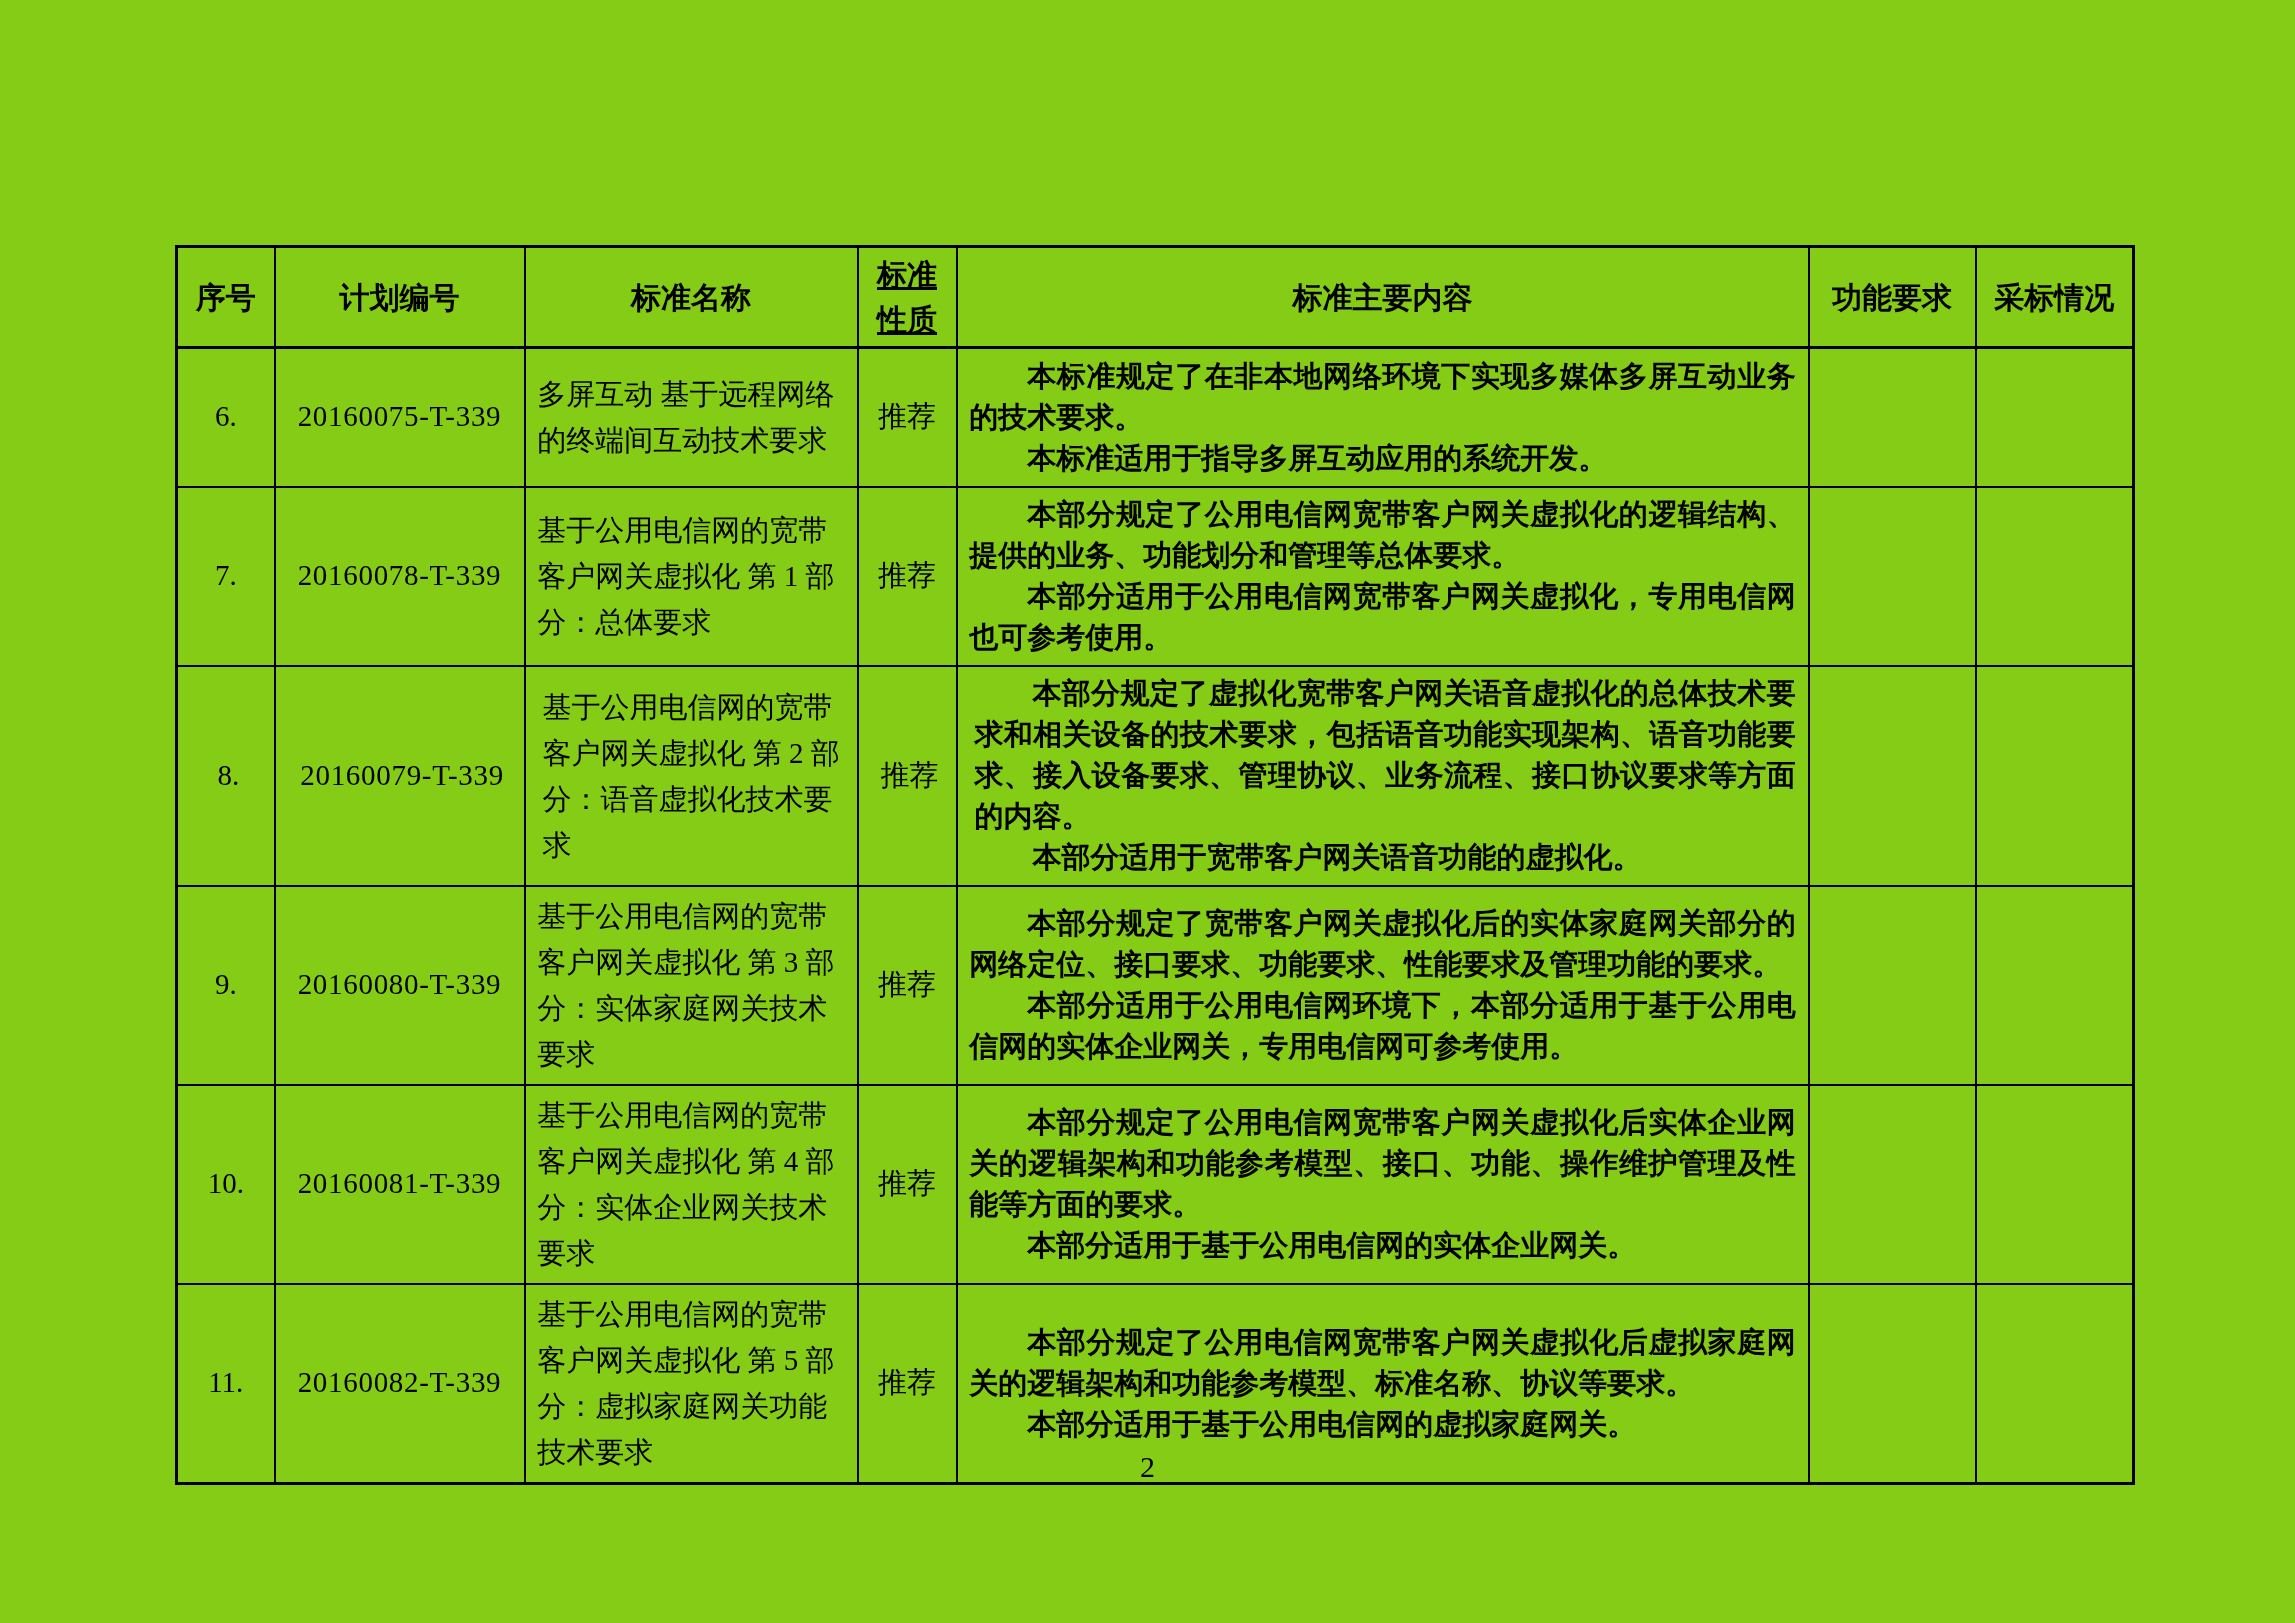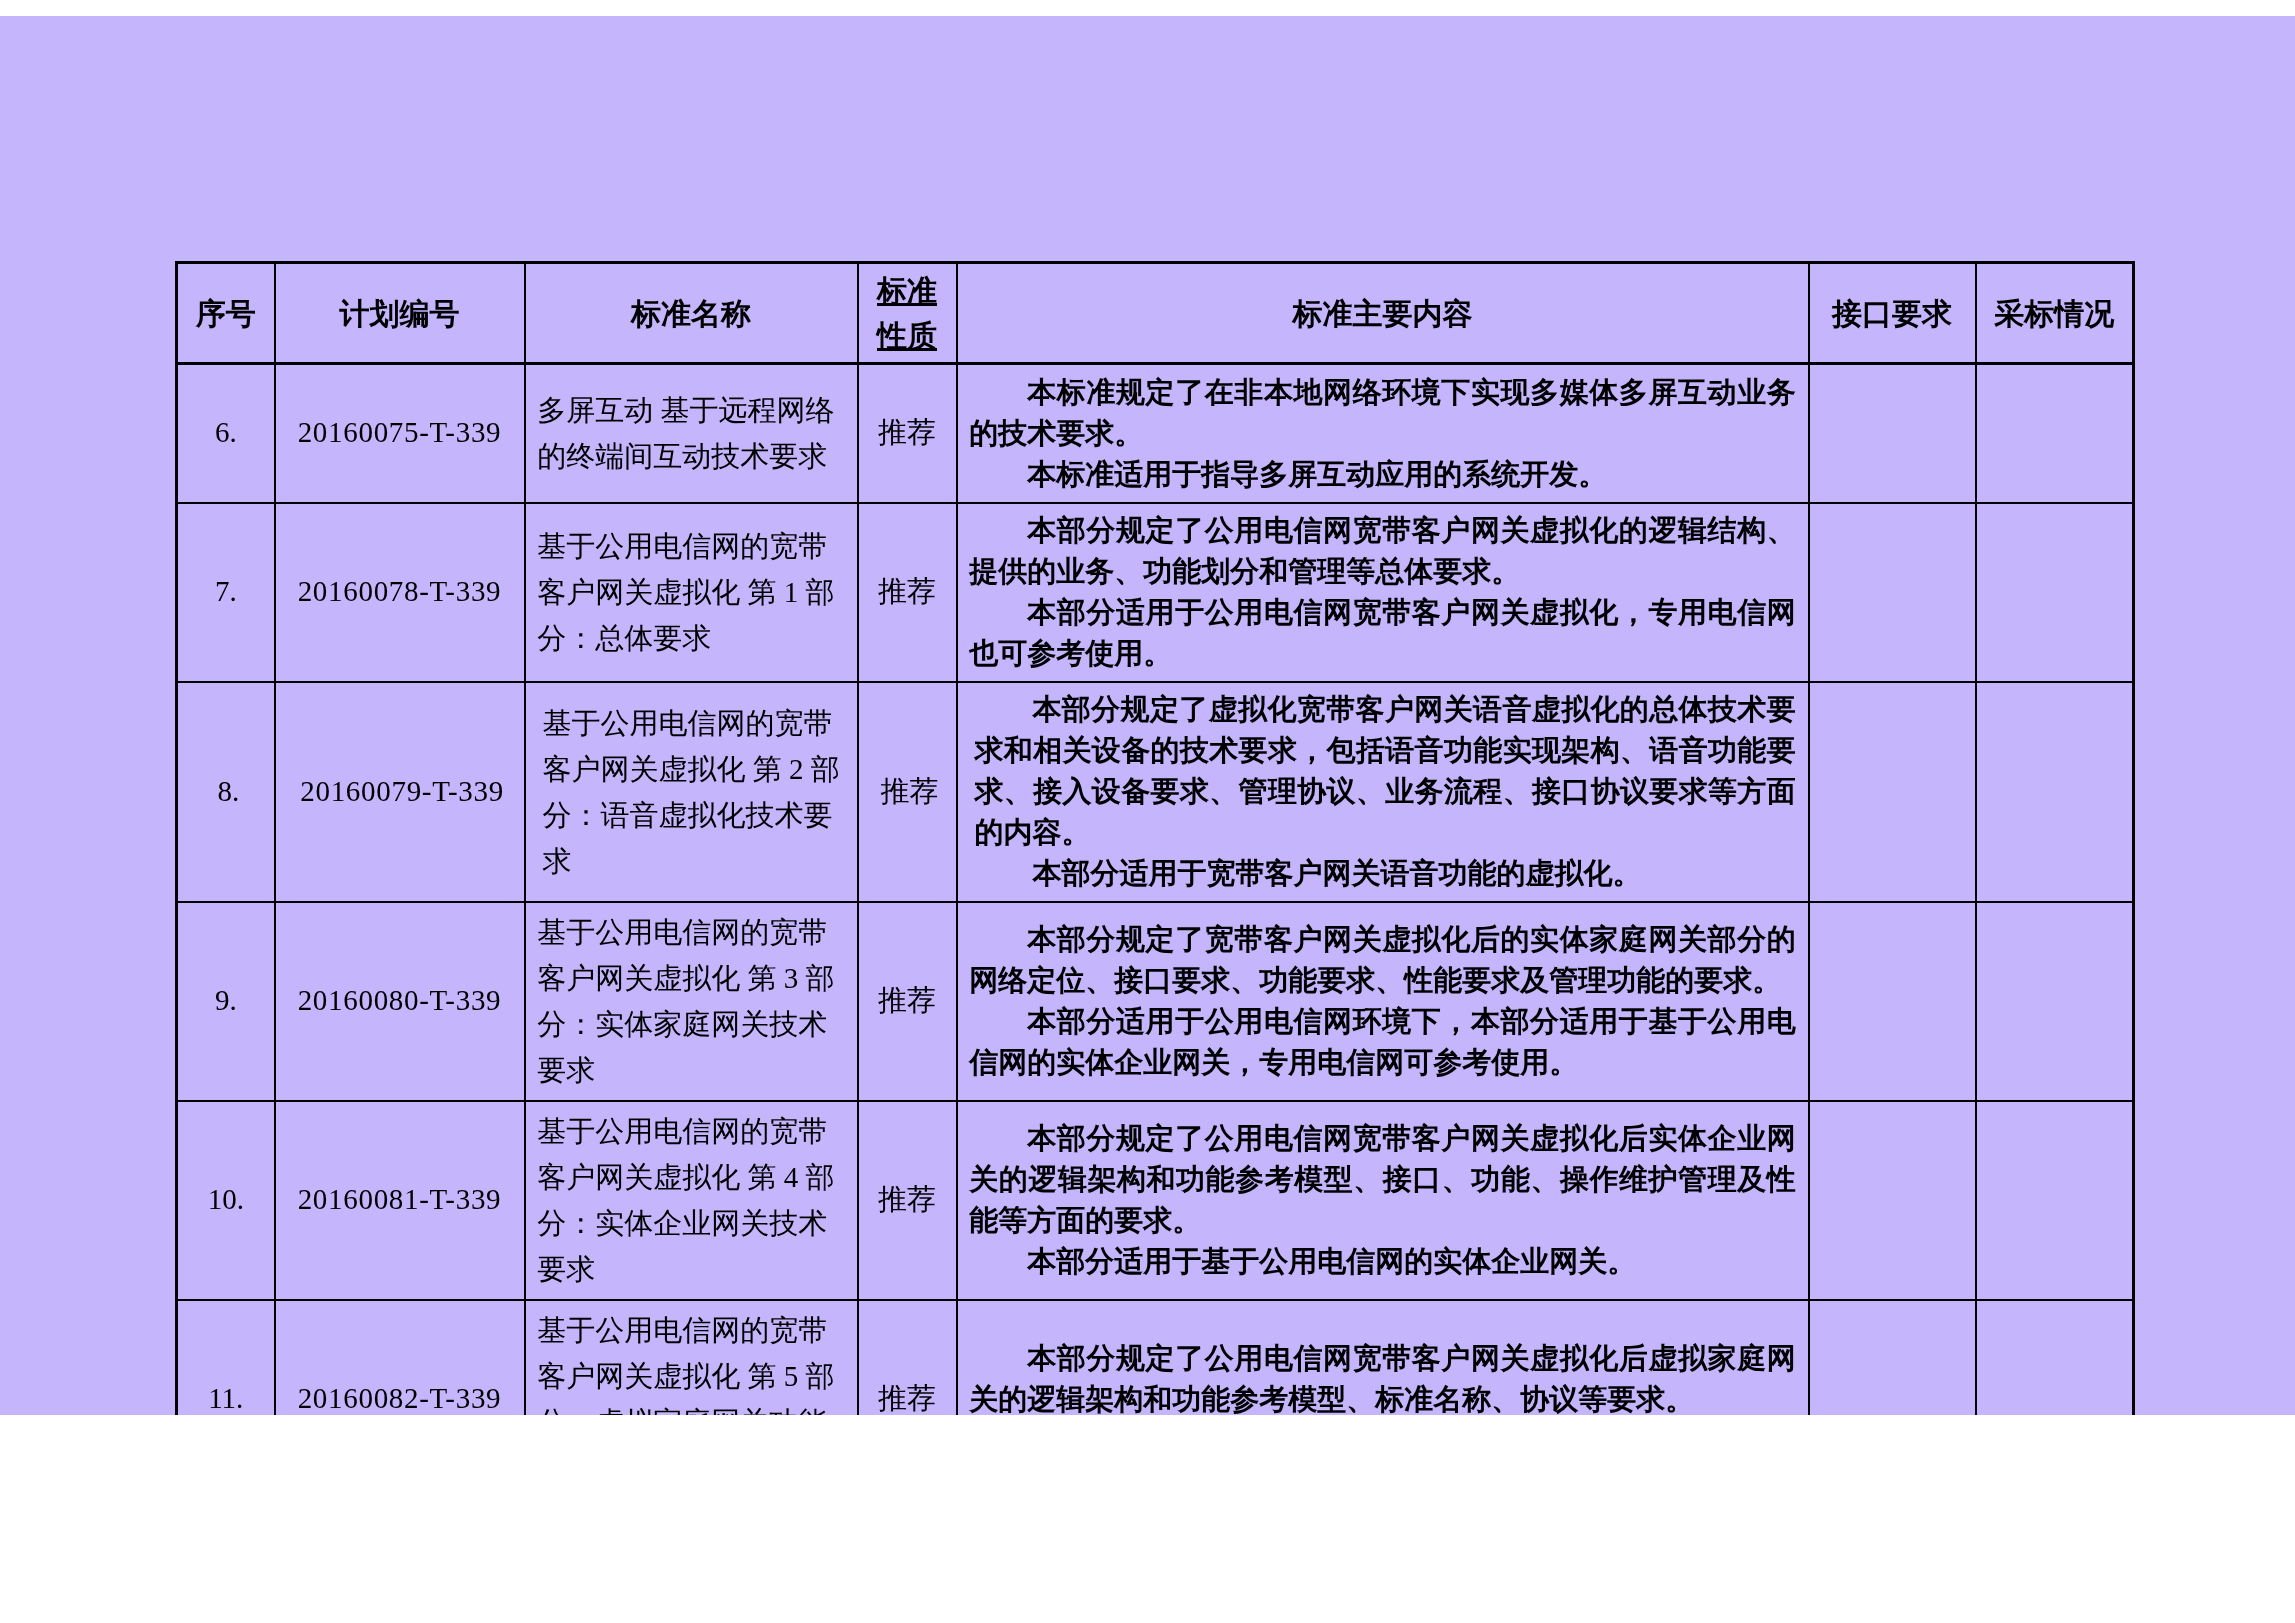--- a/index.html
+++ b/index.html
@@ -3,25 +3,24 @@
 <meta charset="utf-8">
 <style>
   html, body {
     margin: 0;
     padding: 0;
     background: #ffffff;
   }
   .page {
     position: relative;
     width: 2295px;
-    height: 1399px;
-    background: #c4b5fd;
+    height: 1623px;
+    background: #84cc16;
     font-family: "Liberation Serif", "DejaVu Serif", serif;
     color: #000000;
-    margin-top: 16px;
   }
   table.std-table {
     position: absolute;
     left: 175px;
     top: 245px;
     width: 1957px;
     border-collapse: collapse;
     table-layout: fixed;
   }
   table.std-table, table.std-table tr {
@@ -117,21 +116,21 @@
       <col style="width:158px">
     </colgroup>
     <thead>
       <tr>
         <th>序号</th>
         <th>计划编号</th>
         <th>标准名称</th>
         <th class="th-nature">标准
 性质</th>
         <th>标准主要内容</th>
-        <th>接口要求</th>
+        <th>功能要求</th>
         <th>采标情况</th>
       </tr>
     </thead>
     <tbody>
 
       <tr class="row-6">
         <td class="c-seq">6.</td>
         <td class="c-plan">20160075-T-339</td>
         <td class="c-name">多屏互动 基于远程网络的终端间互动技术要求</td>
         <td class="c-nature">推荐</td>

